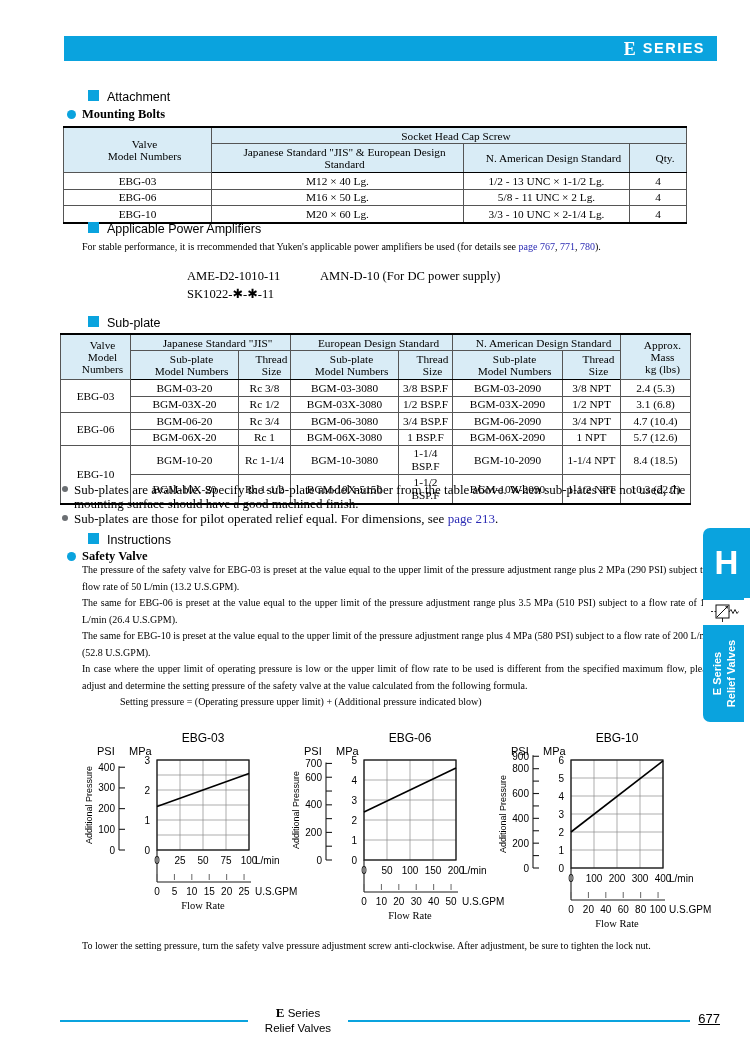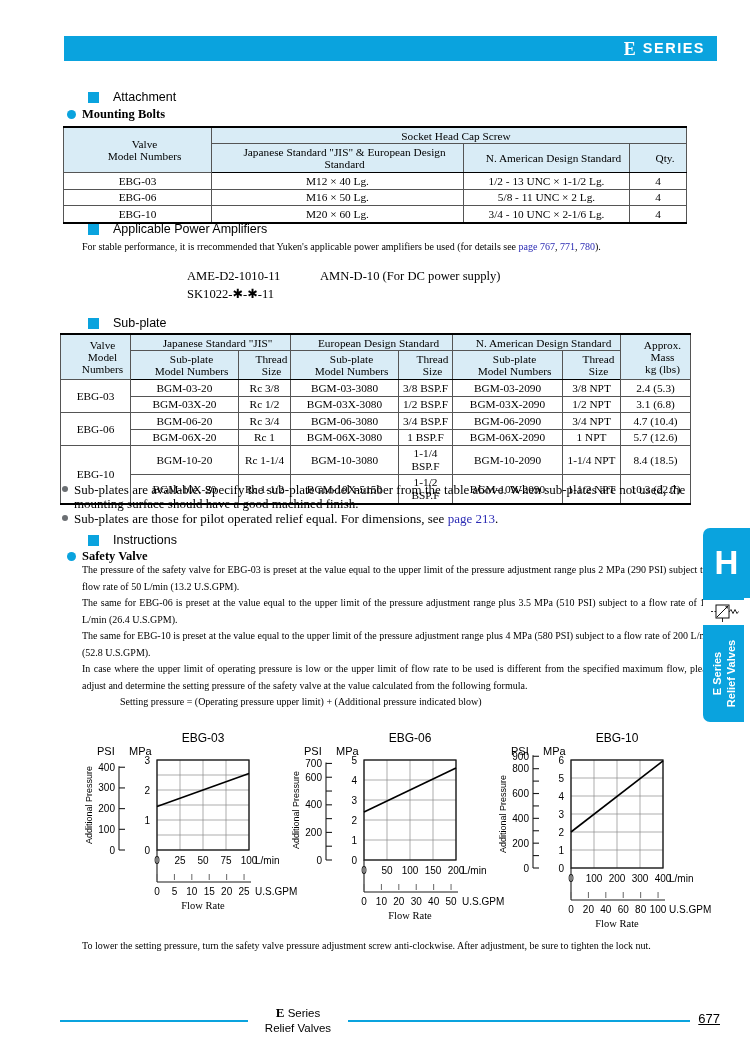--- a/index.html
+++ b/index.html
@@ -13,21 +13,21 @@
   .page{position:relative;width:750px;height:1061px;background:#fff;overflow:hidden;
         font-family:"Liberation Serif",serif;color:var(--ink);}
 
   
   .banner{position:absolute;left:64px;top:36px;width:653px;height:25px;background:var(--cyan);
           color:#fff;display:flex;align-items:center;justify-content:flex-end;padding-right:12px;box-sizing:border-box;}
   .banner .be{font-family:"Liberation Serif",serif;font-weight:bold;font-size:18px;margin-right:7px;line-height:1;}
   .banner .bs{font-family:"Liberation Sans",sans-serif;font-weight:bold;font-size:14.5px;letter-spacing:1.5px;line-height:1;}
 
   
-  .hsec{position:absolute;display:flex;align-items:center;gap:14px;
+  .hsec{position:absolute;display:flex;gap:8px;
         font-family:"Liberation Sans",sans-serif;font-size:12.5px;color:#000;padding-left:21px;}
   .sq{width:11px;height:11px;background:var(--cyan);flex:none;}
   .hsub{position:absolute;display:flex;align-items:center;gap:6px;
         font-family:"Liberation Serif",serif;font-weight:bold;font-size:12.5px;color:#000;}
   .ci{width:9px;height:9px;border-radius:50%;background:var(--cyan);flex:none;}
 
   
   table.tbl{border-collapse:collapse;table-layout:fixed;
       font-family:"Liberation Serif",serif;font-size:11.3px;color:#000;
       border-left:1px solid #222;border-right:1px solid #222;
@@ -134,21 +134,21 @@
         </tr>
         <tr>
           <td>EBG-06</td>
           <td>M16 × 50 Lg.</td>
           <td>5/8 - 11 UNC × 2 Lg.</td>
           <td>4</td>
         </tr>
         <tr>
           <td>EBG-10</td>
           <td>M20 × 60 Lg.</td>
-          <td>3/4 - 10 UNC × 2-1/6 Lg.</td>
+          <td>3/3 - 10 UNC × 2-1/4 Lg.</td>
           <td>4</td>
         </tr>
       </tbody>
   </table>
 
   <div class="hsec" style="left:67px;top:222px;">
     <span class="sq"></span>
     <span>Applicable Power Amplifiers</span>
   </div>
   <div class="para" style="left:82px;top:239px;width:634px;"><span>For stable performance, it is rrecommended that Yuken's applicable power amplifiers be used (for details see </span><span class="plink">page 767</span><span>, </span><span class="plink">771</span><span>, </span><span class="plink">780</span><span>).</span></div>

